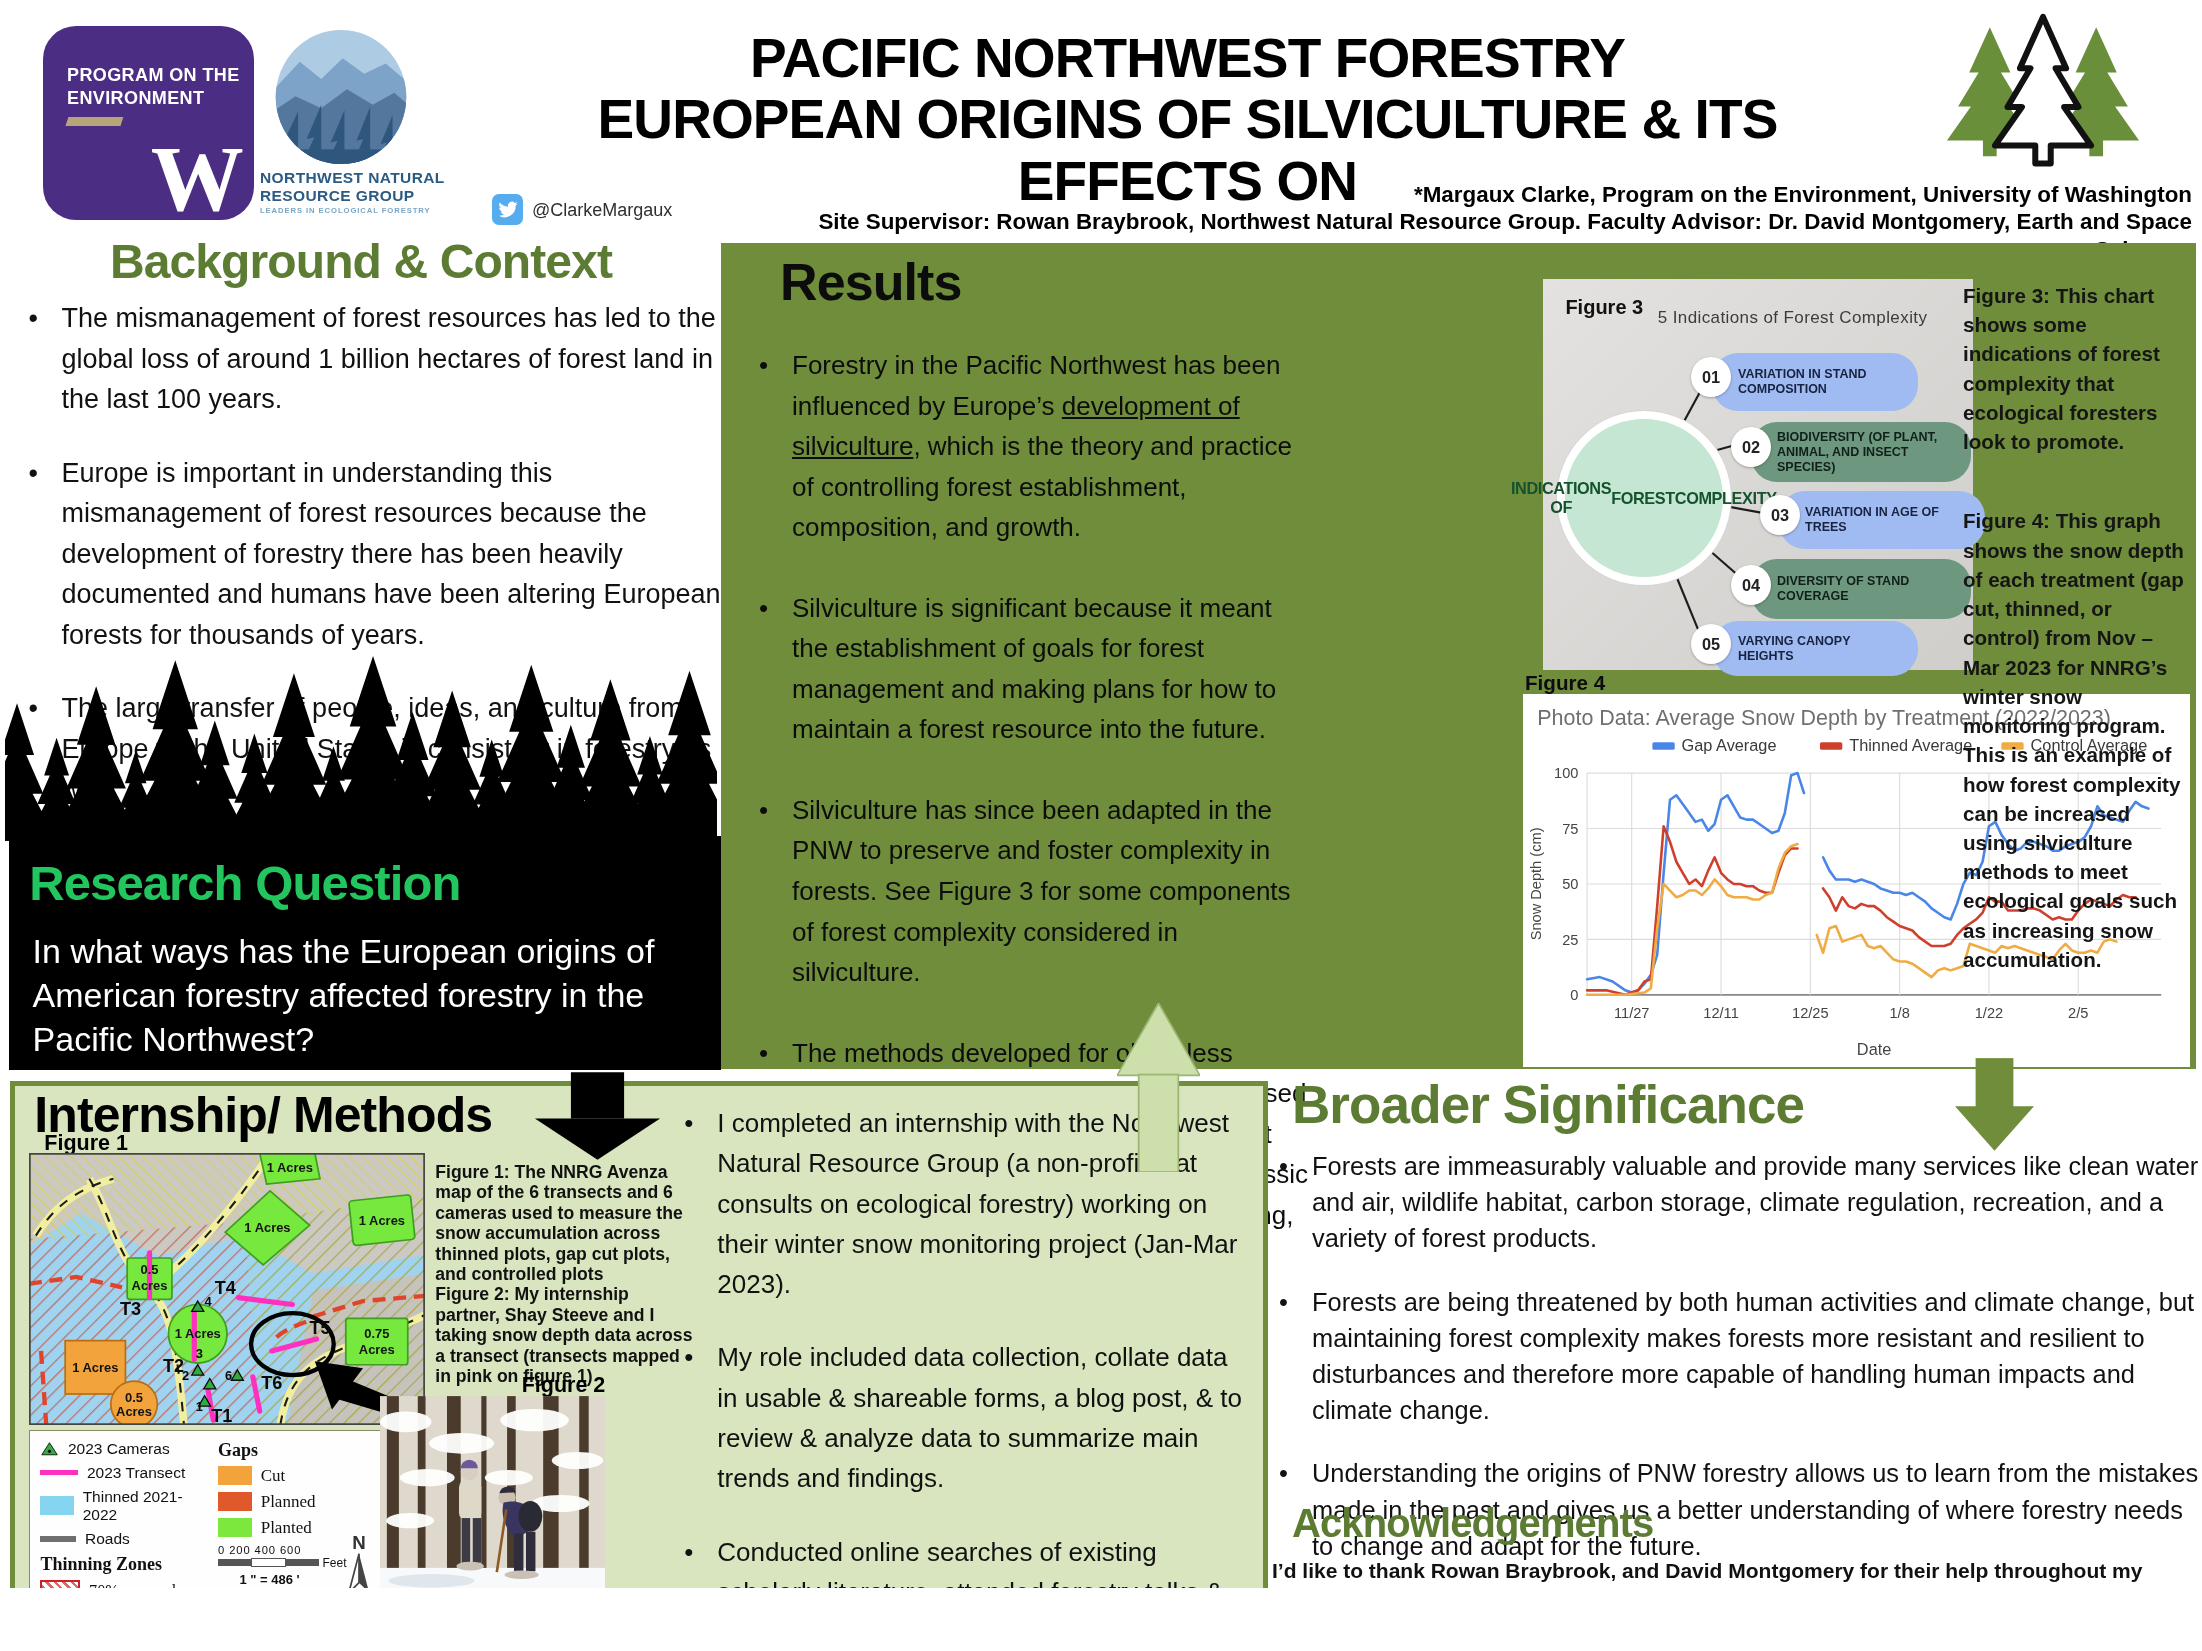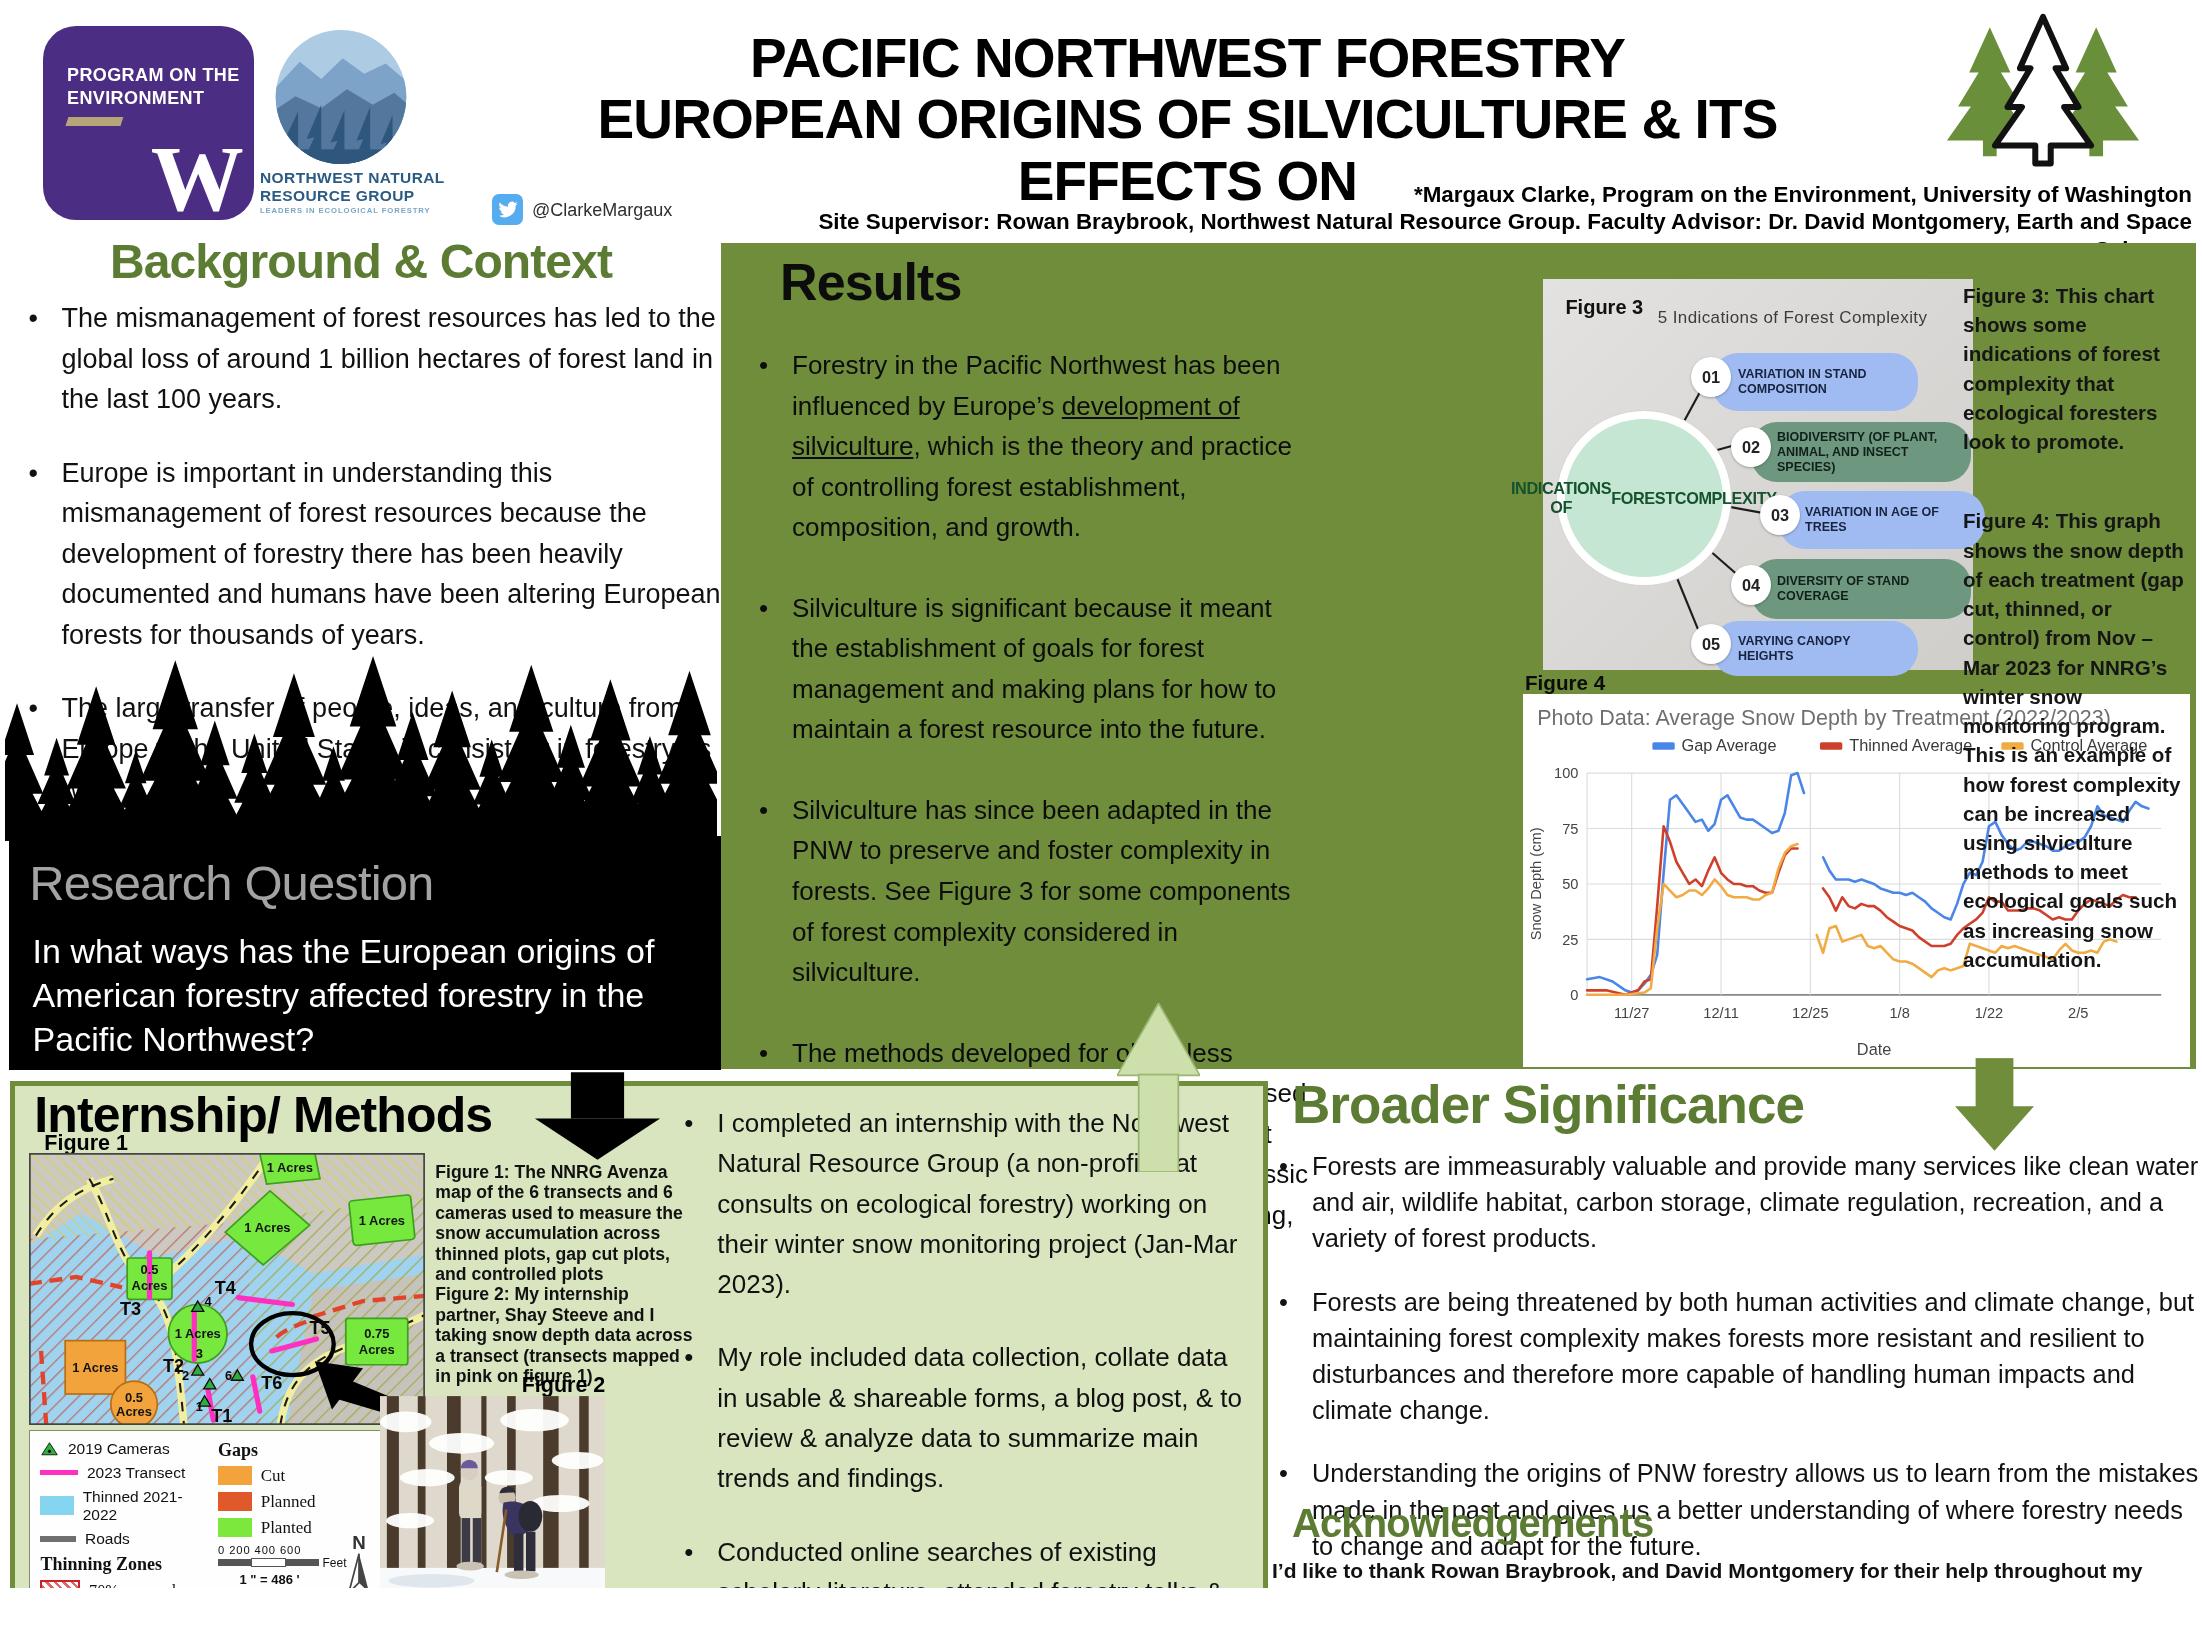--- a/index.html
+++ b/index.html
@@ -21,21 +21,21 @@
                font-size:55px;line-height:1.12;letter-spacing:-0.9px;color:#000;}
   .authors{left:774px;top:181px;width:1418px;text-align:right;font-weight:bold;font-size:22.4px;line-height:1.22;color:#000;}
   .uw-trees{left:1940px;top:10.3px;}
   
   .bg-heading{left:60px;top:234px;width:602px;text-align:center;font-size:48px;font-weight:bold;color:#5c7b33;letter-spacing:-0.9px;}
   .bg-bullets{left:21.5px;top:298px;width:701px;font-size:27px;line-height:1.5;}
   .bullet{position:relative;padding-left:40px;margin-bottom:33px;}
   .bullet::before{content:"\2022";position:absolute;left:6.9px;top:0;}
   .forest{left:5.2px;top:650px;}
   .rq-box{left:8.6px;top:836px;width:712px;height:234px;background:#000;}
-  .rq-heading{left:20.6px;top:19px;color:#a3a3a3;font-size:49px;font-weight:normal;letter-spacing:-0.9px;}
+  .rq-heading{left:20.6px;top:19px;color:#22c55e;font-size:49px;font-weight:bold;letter-spacing:-0.9px;}
   .rq-text{left:24px;top:93px;width:662px;color:#fff;font-size:34px;line-height:1.3;}
   
   .arrow{pointer-events:none;z-index:30;}
   
   .intern-box{left:10.3px;top:1081px;width:1248px;height:566px;background:#d8e5bf;border:5.2px solid #6f8d3b;}
   .intern-heading{left:19px;top:0px;font-size:50px;font-weight:bold;letter-spacing:-0.9px;color:#000;}
   .fig-label{font-size:21.5px;font-weight:bold;color:#000;}
   .map-wrap{left:13.8px;top:67px;width:396px;height:272px;}
   .legend{left:13.8px;top:344px;width:353px;height:210px;background:#fefefe;border:1.7px solid #8a8a6a;font-size:15.5px;}
   .lrow{display:flex;align-items:center;gap:8.6px;margin-bottom:6px;}
@@ -383,21 +383,21 @@
       </svg>
     </div>
 
     <div class="abs legend">
       <div style="position:absolute;left:10.3px;top:8.6px;width:168px;">
         <div class="lrow">
             <svg width="19" height="15.5" viewBox="0 0 22 18">
               <polygon points="11,2 20,16 2,16" fill="#2fae3f" stroke="#0a0a0a"></polygon>
               <circle cx="11" cy="12" r="1.8" fill="#000"></circle>
             </svg>
-            <span>2019 Cameras</span>
+            <span>2023 Cameras</span>
           </div>
         <div class="lrow">
             <span style="display:inline-block;width:38px;height:4.3px;background:#ff2fc0;"></span>
             <span>2023 Transect</span>
           </div>
         <div class="lrow">
             <span style="display:inline-block;width:36px;height:19px;background:#86d5f0;"></span>
             <span>Thinned 2021-2022</span>
           </div>
         <div class="lrow">

